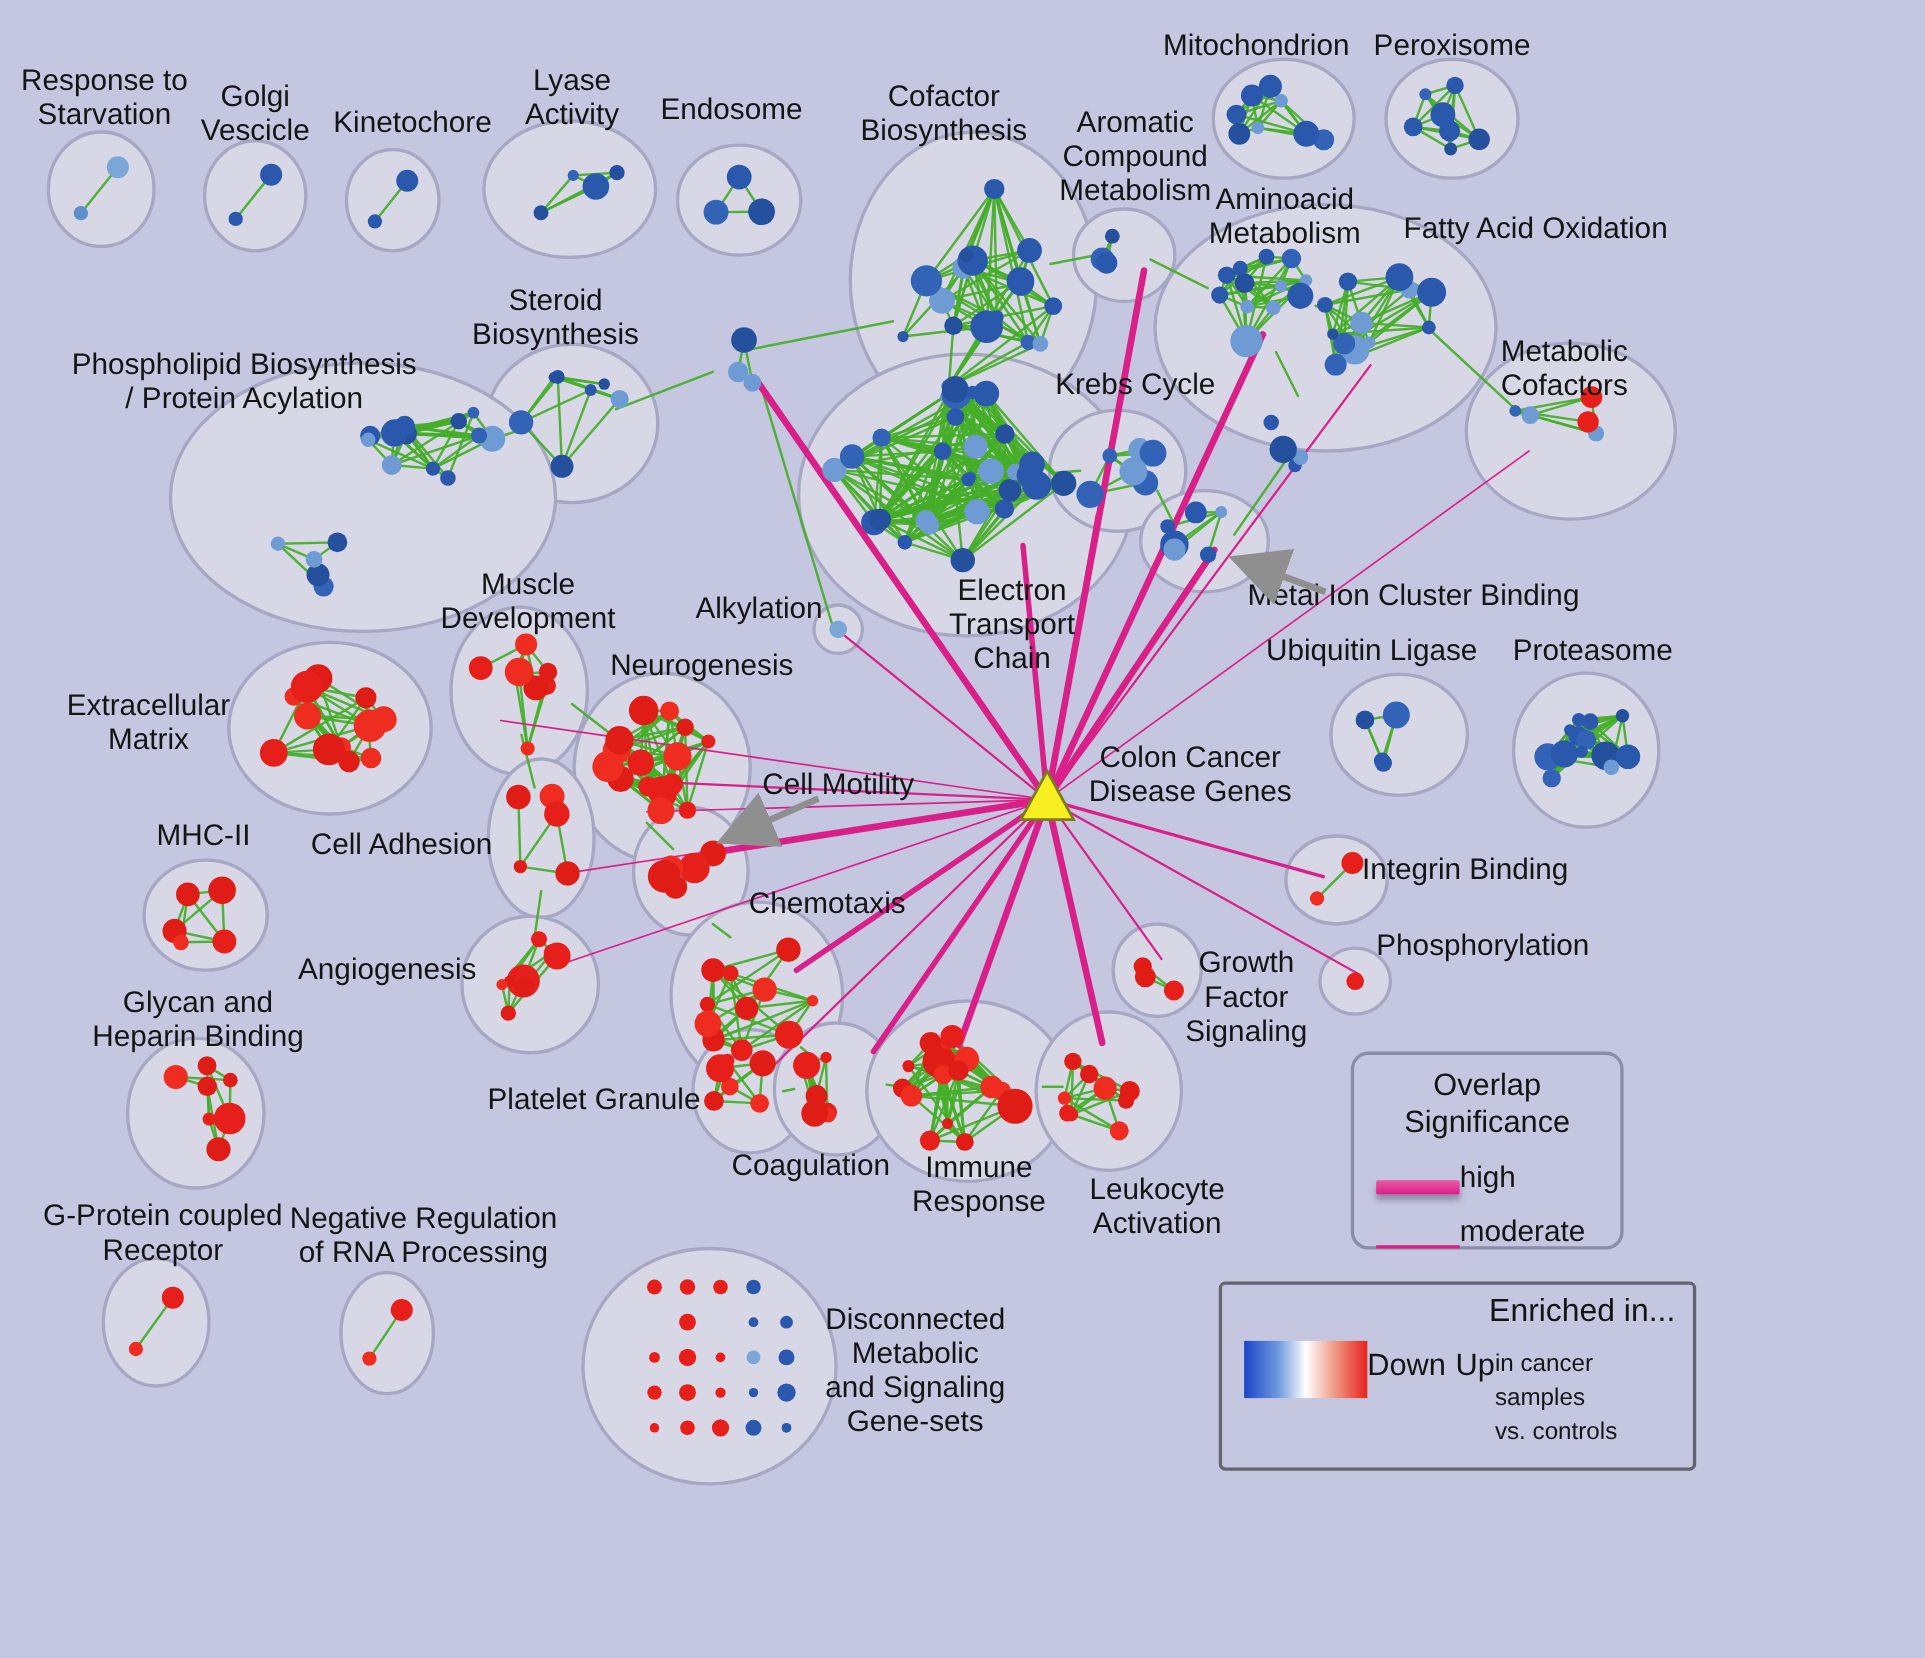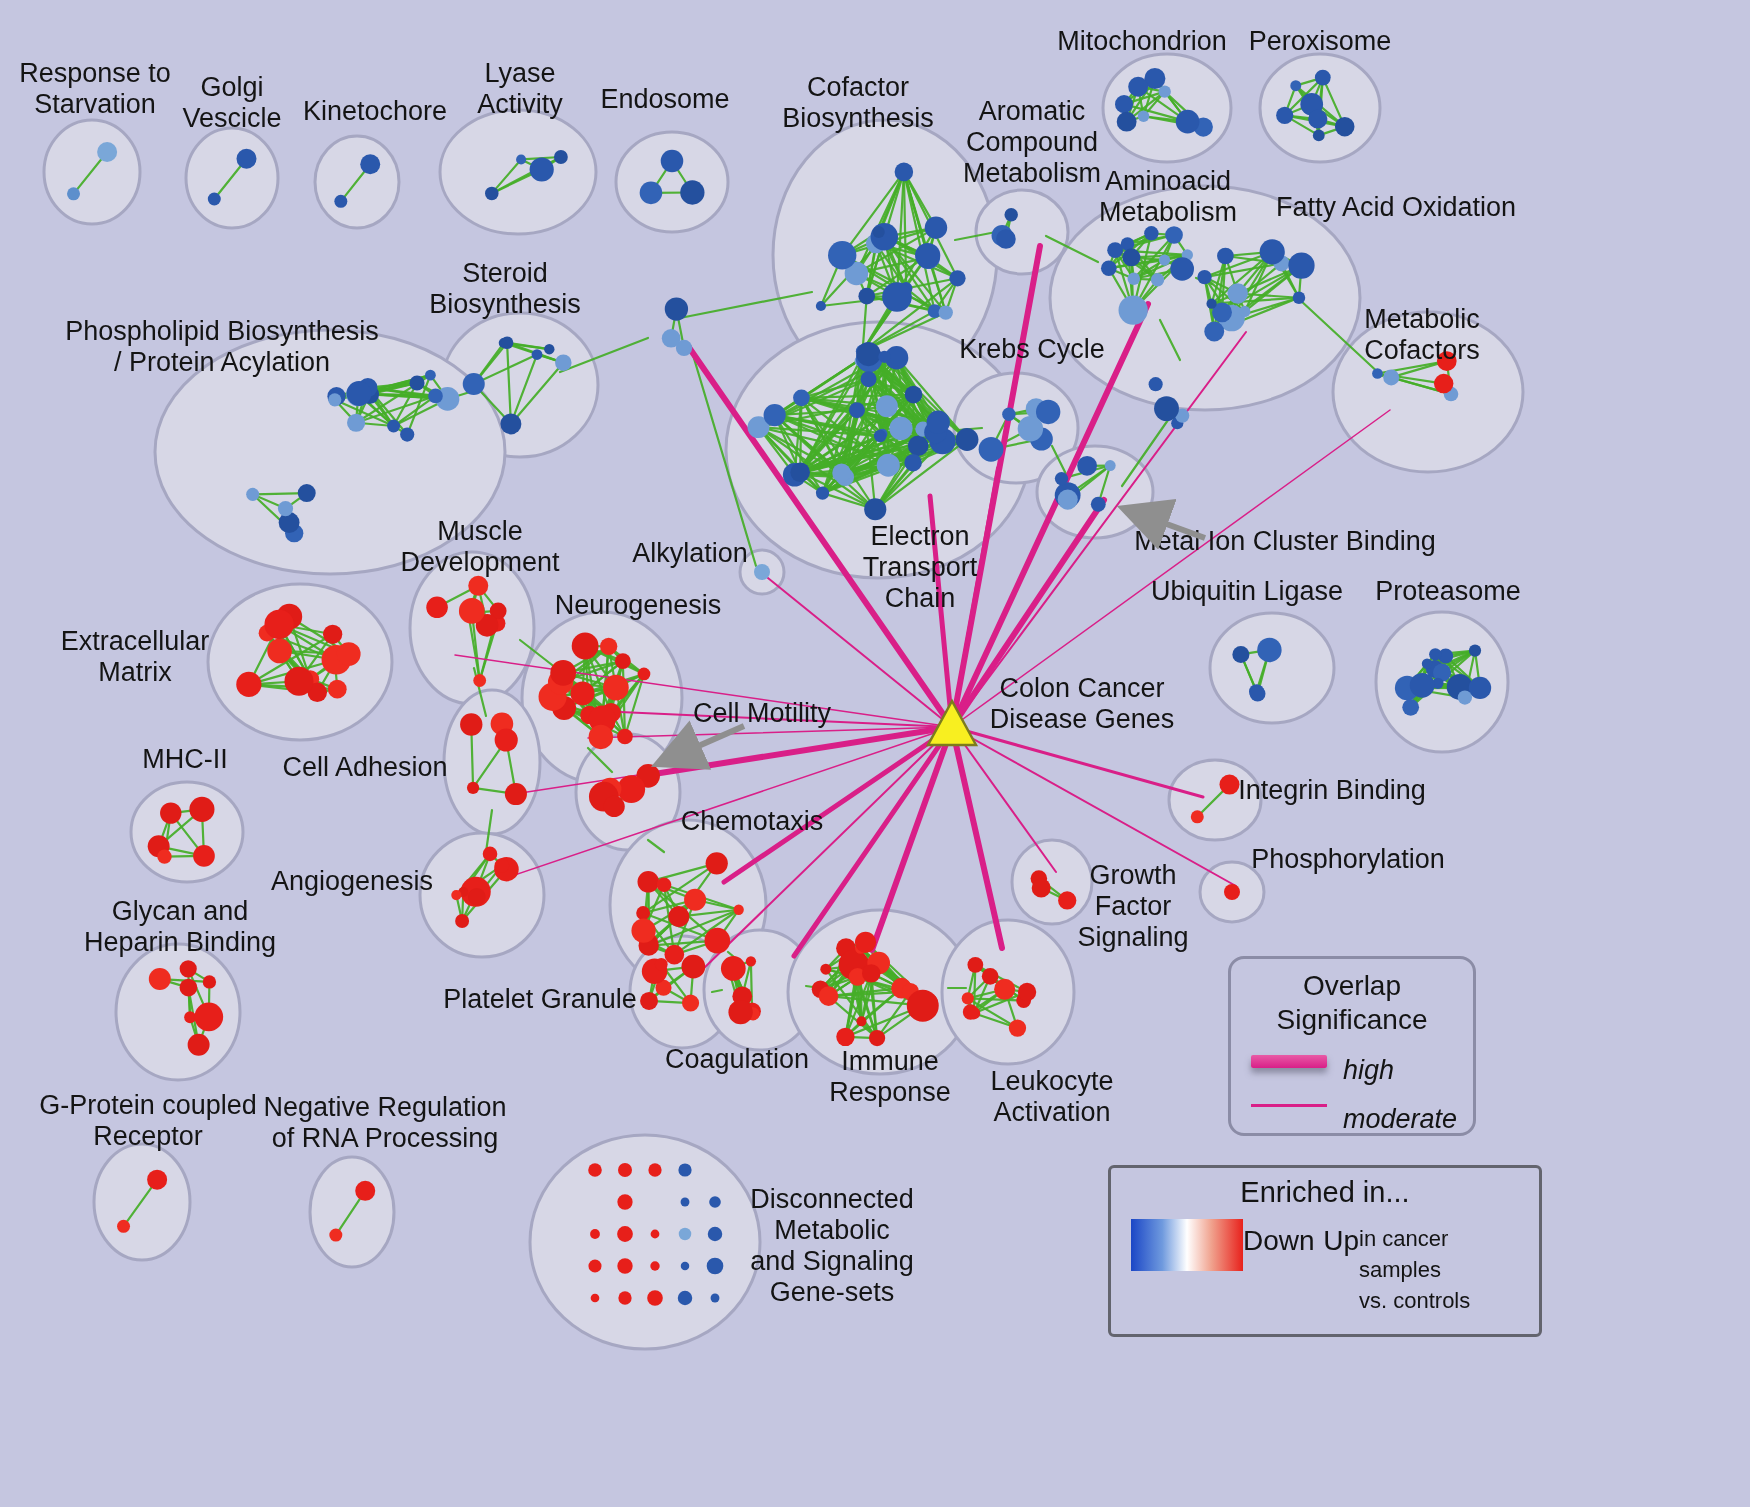--- a/index.html
+++ b/index.html
@@ -10,33 +10,33 @@
     color:#141414;overflow:hidden;
   }
   .stage{position:absolute;left:0;top:0;width:1750px;height:1507px;}
   svg{position:absolute;left:0;top:0;}
   .legend{position:absolute;box-sizing:border-box;z-index:6;}
   .legend.overlap{
     left:1228px;top:956px;width:248px;height:180px;
     border:3px solid #8b8ca6;border-radius:16px;padding:10px 14px;
   }
   .lg-title{font-size:28px;text-align:center;line-height:34px;}
-  .lg-row{display:flex;align-items:flex-start;gap:16px;margin-top:18px;padding-left:6px;font-style:italic;}
+  .lg-row{display:flex;align-items:flex-end;margin-top:18px;padding-left:6px;}
   .swatch-high{
     width:76px;height:13px;border-radius:2px;flex:0 0 auto;
     background:linear-gradient(#e85aa6,#d91f88);
     box-shadow:0 5px 6px rgba(90,90,110,.55);
   }
   .swatch-moderate{width:76px;height:3px;background:#d91f88;flex:0 0 auto;}
   .lg-label{font-size:27px;}
   .legend.enriched{
     left:1108px;top:1165px;width:434px;height:172px;
     border:3px solid #63646e;border-radius:6px;padding:8px 16px 10px 16px;
   }
-  .en-title{font-size:29px;text-align:center;}
+  .en-title{font-size:29px;text-align:right;}
   .en-body{display:flex;align-items:flex-start;margin-top:10px;}
   .en-grad-col{display:flex;flex-direction:row;width:232px;}
   .en-grad{
     width:218px;height:52px;margin-left:4px;
     background:linear-gradient(to right,#1b46c6 0%,#6f9ade 28%,#ffffff 50%,#f0a18d 72%,#e8211c 100%);
   }
   .en-ends{display:flex;justify-content:space-between;font-size:28px;margin-top:6px;width:226px;}
   .en-side{flex:1;text-align:left;font-size:22px;line-height:31px;padding-top:4px;}
 </style>
 </head>

